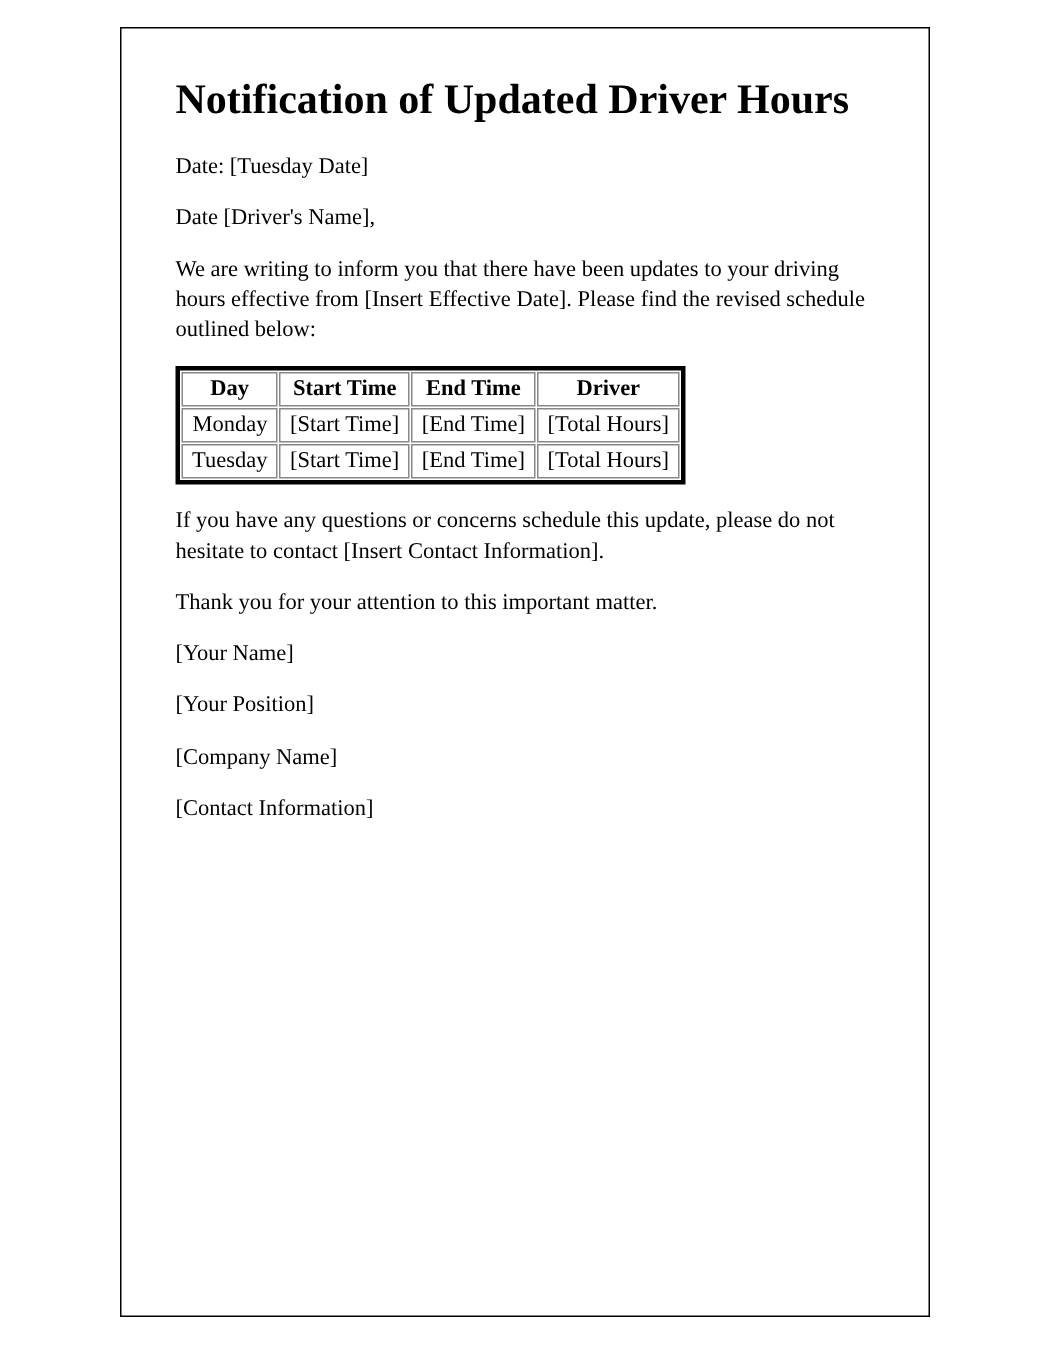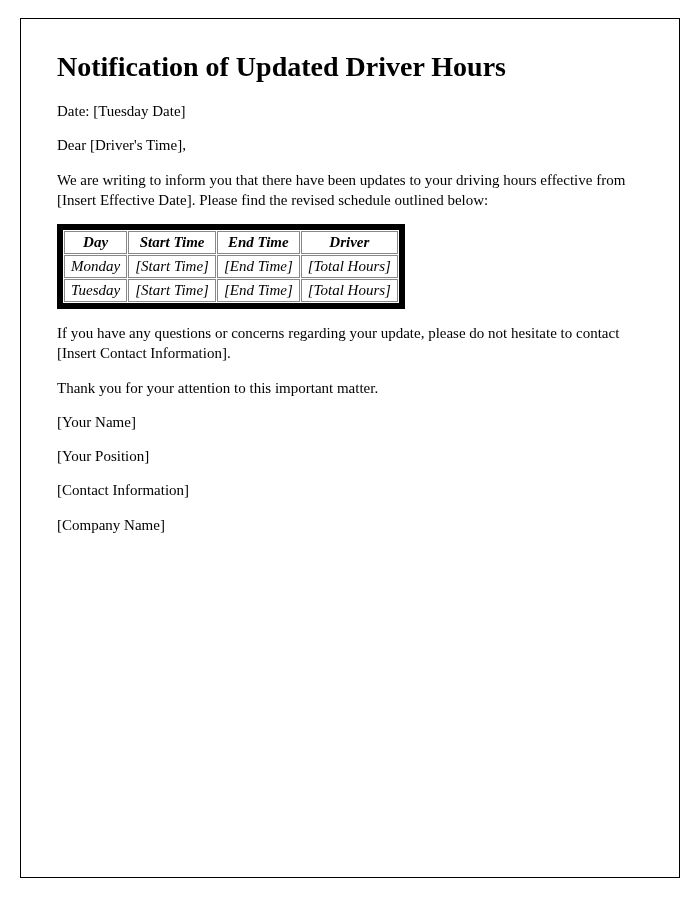--- a/index.html
+++ b/index.html
@@ -2,65 +2,64 @@
 <html><head>
   <meta charset="utf-8">
   <style>
     body {
       margin: 0;
       padding: 0;
       font-family: "Times New Roman", Times, serif;
       background: #fff;
     }
     .page {
-      width: 660px;
+      width: 540px;
       height: 860px;
       margin: 18px auto;
       border: 1px solid #000;
       padding: 28px 36px;
       box-sizing: border-box;
       background: #fff;
     }
     h1 {
       font-size: 28px;
       font-weight: bold;
       margin: 4px 0 18px 0;
     }
     p {
       font-size: 15px;
       margin: 14px 0;
       line-height: 1.35;
     }
     table {
       border-collapse: separate;
       border-spacing: 1px;
-      border: 6px solid #000000;
+      border: 3px solid #000000;
       margin: 8px 0 14px 0;
-      font-style: italic;
     }
     th, td {
       border: 1px solid #888;
       padding: 2px 6px;
       font-size: 15px;
       text-align: right;
     }
     th {
       font-weight: bold;
       text-align: center;
     }
   </style>
 </head>
 <body>
 
 <div class="page">
   <h1>Notification of Updated Driver Hours</h1>
 
   <p>Date: [Tuesday Date]</p>
 
-  <p>Dear [Driver's Time],</p>
+  <p>Date [Driver's Name],</p>
 
   <p>We are writing to inform you that there have been updates to your driving hours effective from [Insert Effective Date]. Please find the revised schedule outlined below:</p>
 
   <table>
     <thead>
       <tr>
         <th>Day</th>
         <th>Start Time</th>
         <th>End Time</th>
         <th>Driver</th>
@@ -75,22 +74,22 @@
       </tr>
       <tr>
         <td>Tuesday</td>
         <td>[Start Time]</td>
         <td>[End Time]</td>
         <td>[Total Hours]</td>
       </tr>
     </tbody>
   </table>
 
-  <p>If you have any questions or concerns regarding your update, please do not hesitate to contact [Insert Contact Information].</p>
+  <p>If you have any questions or concerns schedule this update, please do not hesitate to contact [Insert Contact Information].</p>
 
   <p>Thank you for your attention to this important matter.</p>
 
 
   <p>[Your Name]</p>
   <p>[Your Position]</p>
+  <p>[Company Name]</p>
   <p>[Contact Information]</p>
-  <p>[Company Name]</p>
 </div>
 
 </body></html>

